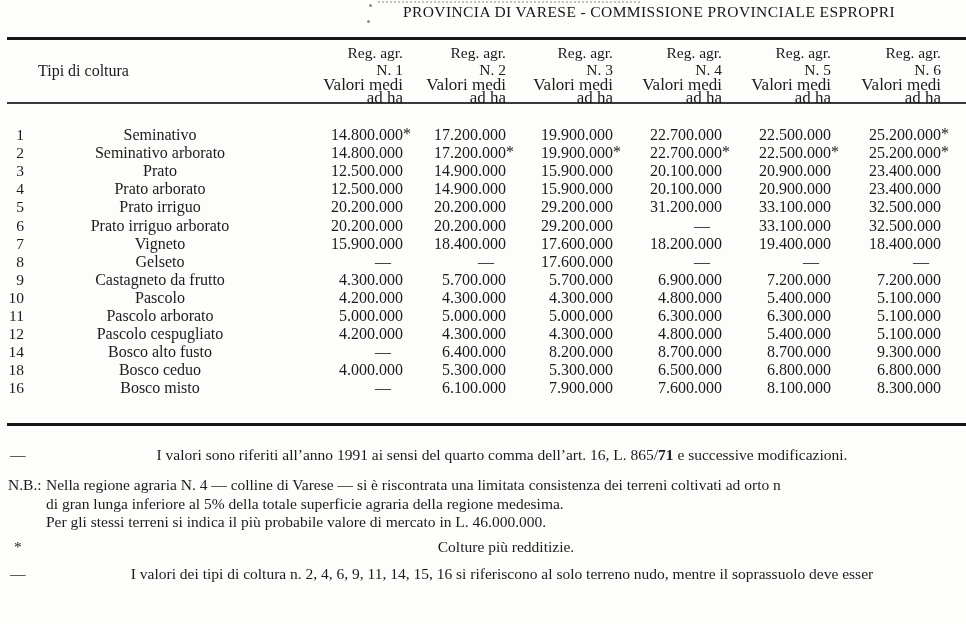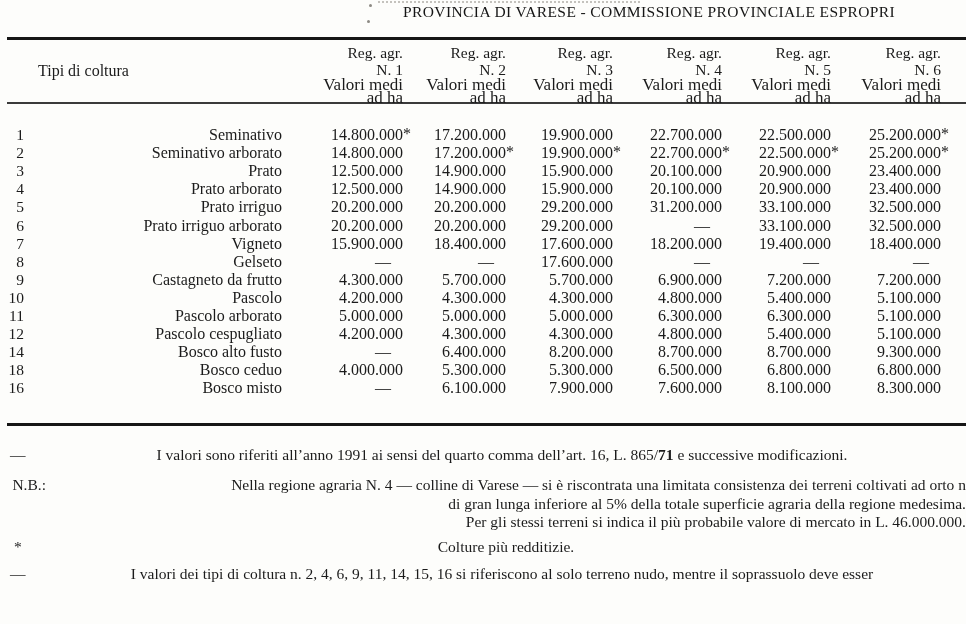--- a/index.html
+++ b/index.html
@@ -63,34 +63,34 @@
     font-size: 16px;
     white-space: nowrap;
     margin-left: 36px;
   }
   .h-line1, .h-line2 { display: block; font-size: 15.5px; line-height: 17px; white-space: nowrap; }
   .h-line3, .h-line4 { display: block; font-size: 17px; line-height: 13px; white-space: nowrap; }
 
   tbody td { height: 18.1px; font-size: 16px; line-height: 18px; white-space: nowrap; }
   tr.spacer-row td { height: 20px; }
   td.rownum { text-align: right; padding: 0; font-size: 15.5px; }
-  td.crop   { text-align: right; padding: 0 0 0 14px; }
+  td.crop   { text-align: center; padding: 0 0 0 14px; }
   td.val    { text-align: right; padding: 0 14px 0 0; }
   td.val.dash { padding-right: 26px; }
   .cell-num { position: relative; display: inline-block; }
   .cell-num .star { position: absolute; left: 100%; top: -1px; }
 
   
   .note { position: absolute; right: 0; font-size: 15.5px; line-height: 18.5px; }
   .note-row { display: flex; align-items: flex-start; }
   .note-marker { flex: 0 0 28px; }
   .note-body { flex: 1 1 auto; white-space: nowrap; overflow: hidden; text-align: center; }
 
   .note1 { top: 446px; left: 10px; }
-  .nb    { top: 476px; left: 8px; display: grid; grid-template-columns: 38px 1fr; text-align: right; }
+  .nb    { top: 476px; left: 8px; display: grid; grid-template-columns: 38px 1fr; }
   .nb-label { grid-column: 1; }
   .nb-line  { grid-column: 2; white-space: nowrap; overflow: hidden; }
   .star-note { top: 538px; left: 14px; }
   .star-note .note-marker { flex-basis: 32px; }
   .note2 { top: 565px; left: 10px; }
   .bold71 { font-weight: bold; }
 </style>
 </head>
 <body>
 

